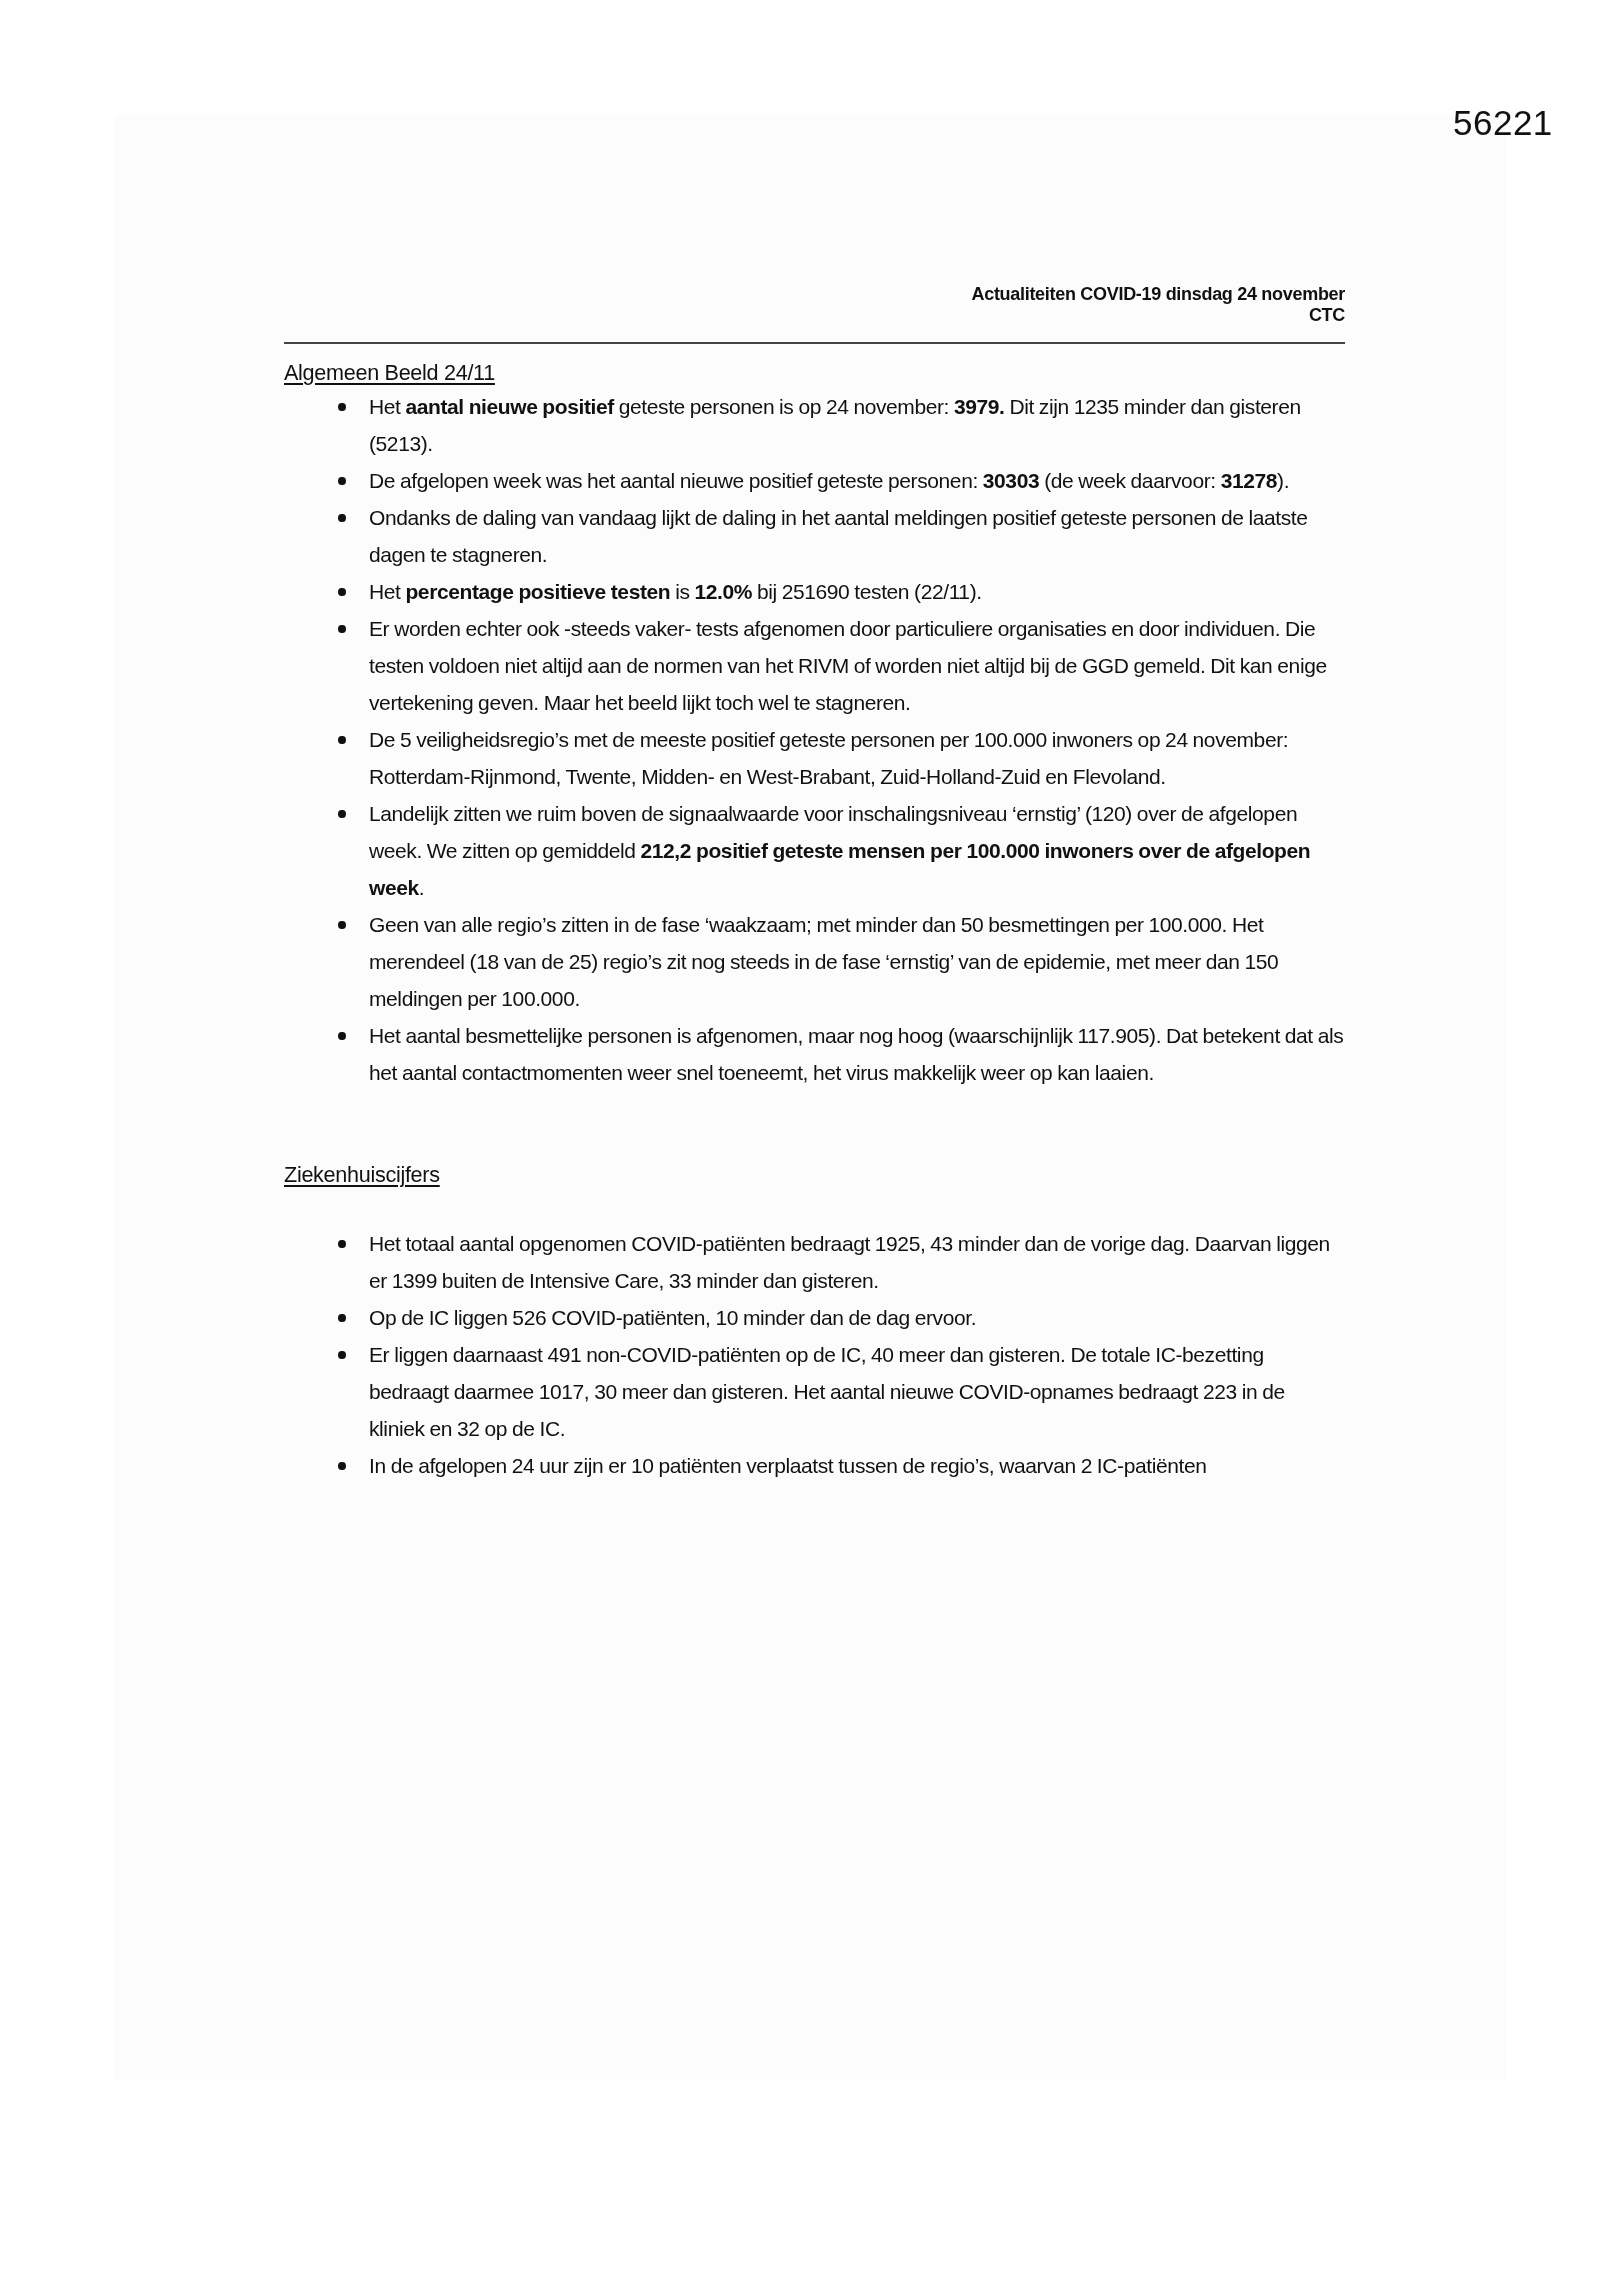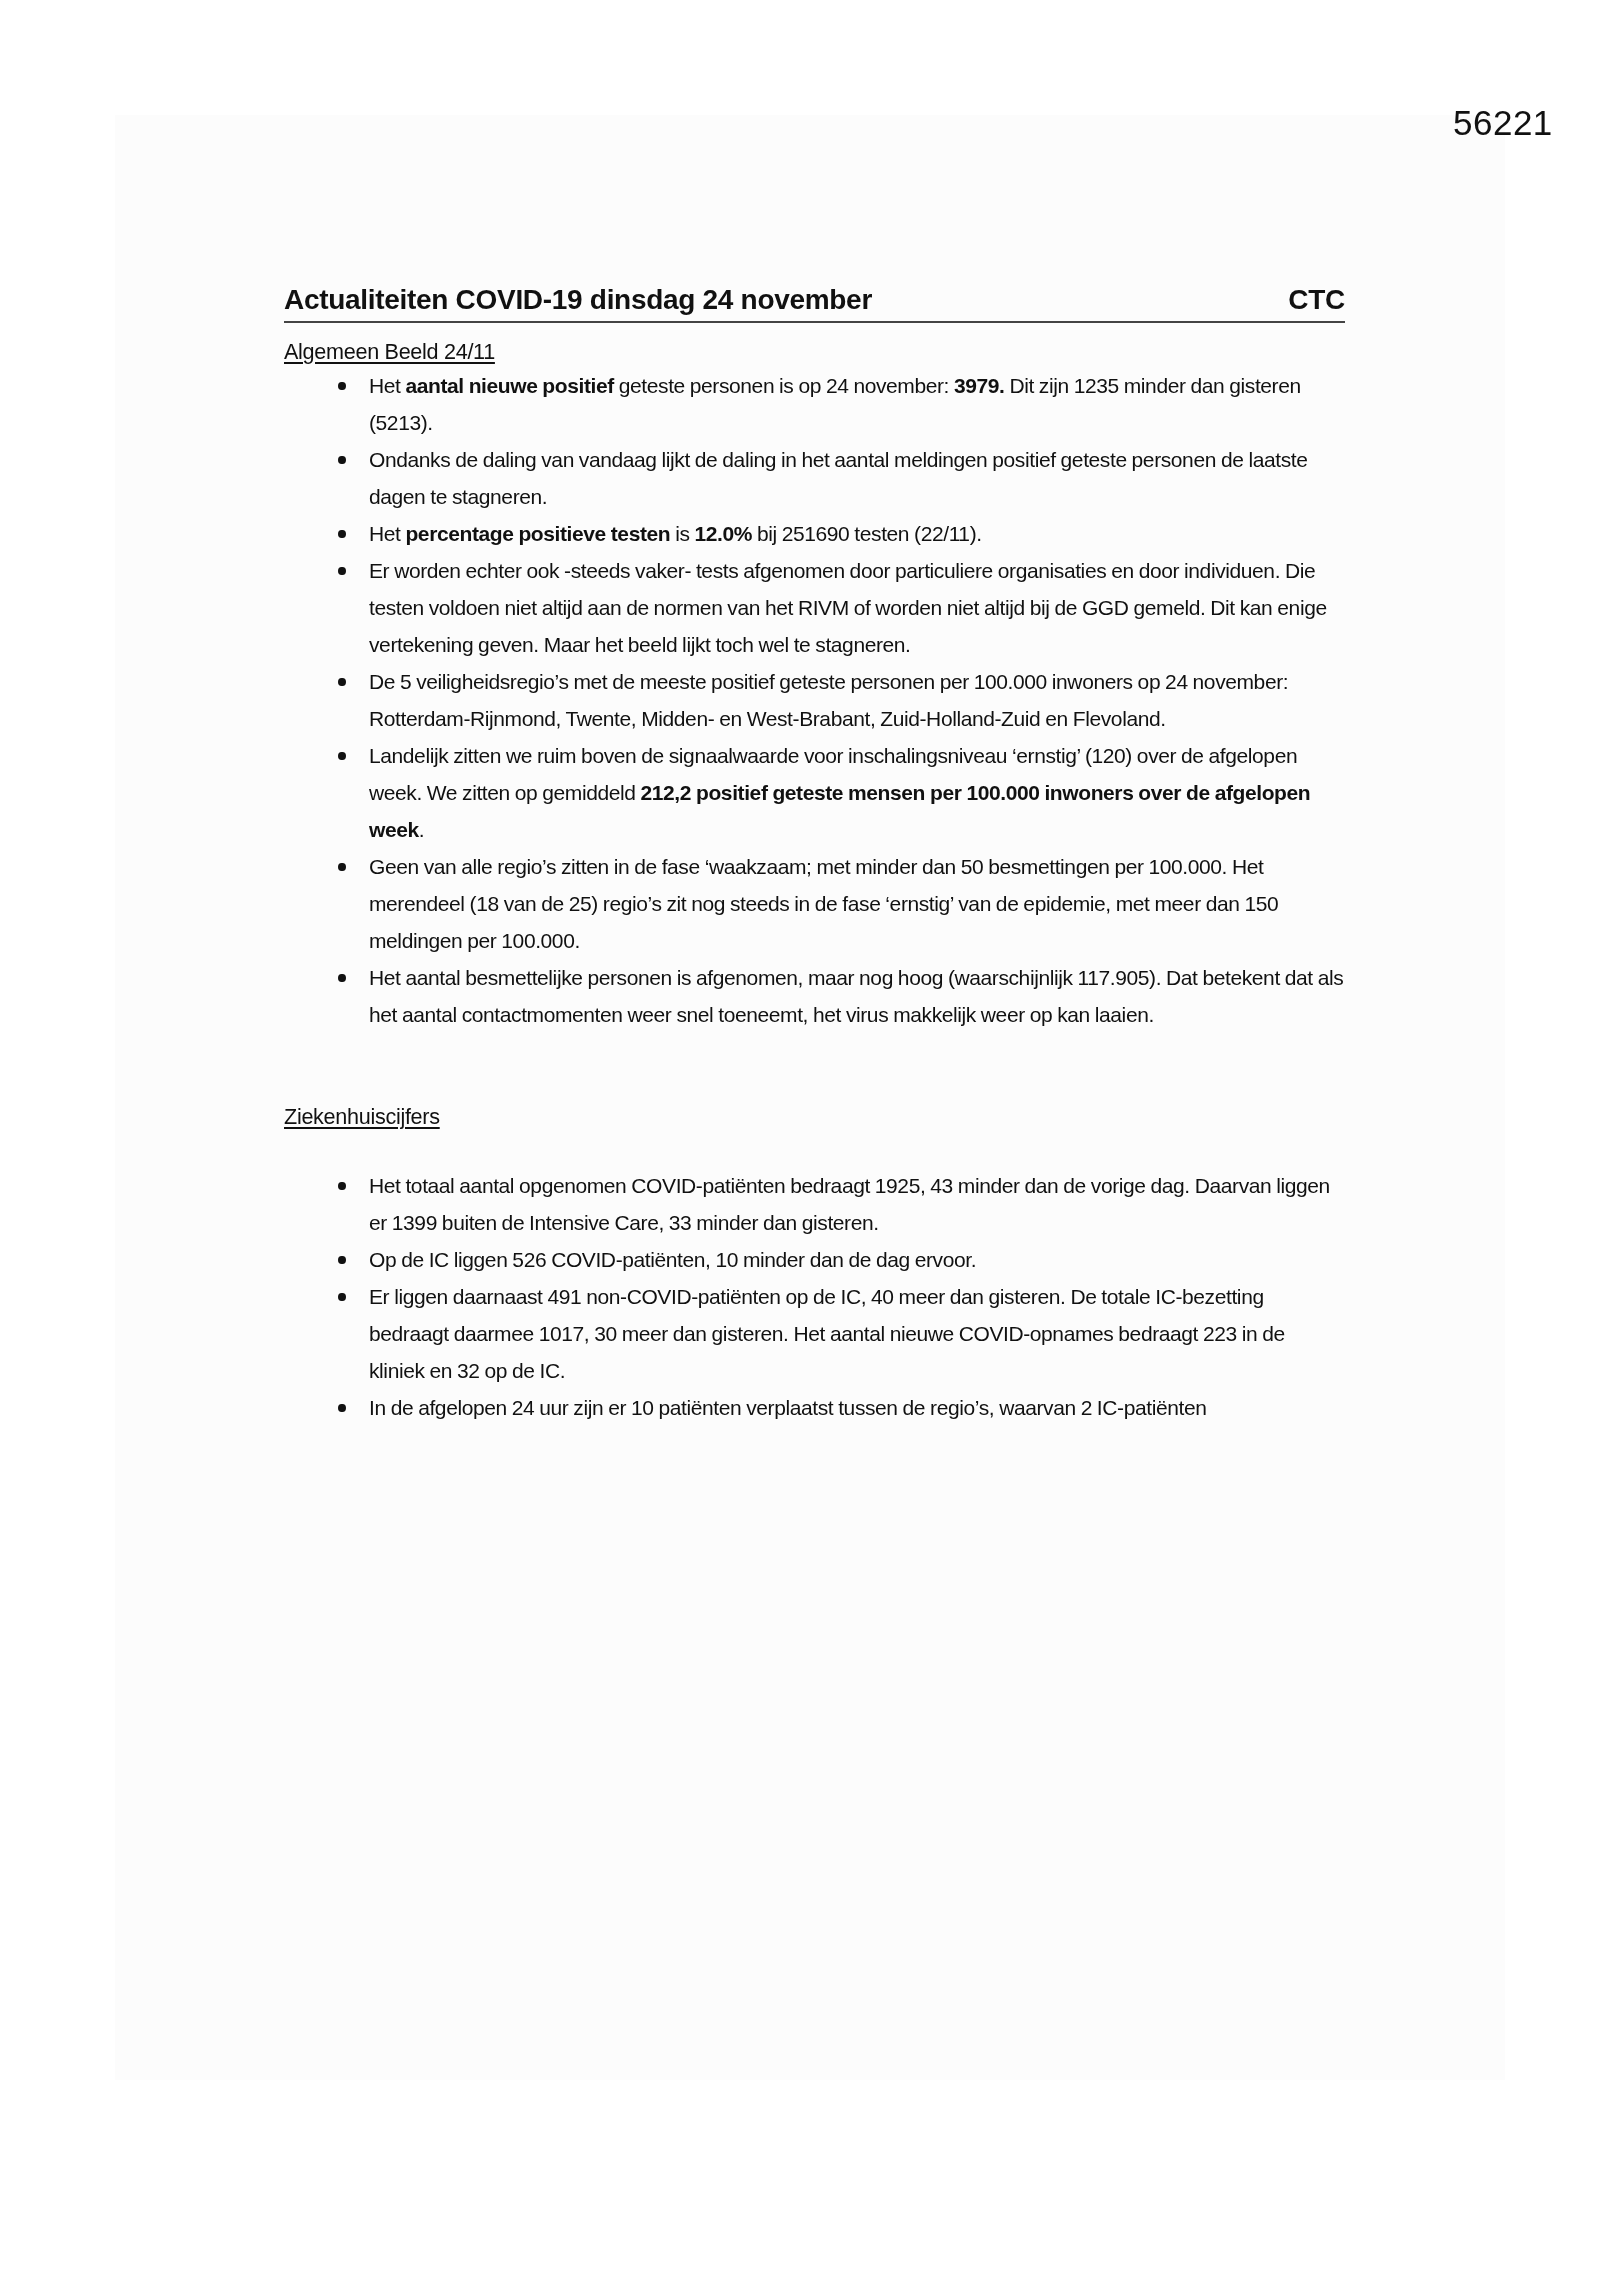--- a/index.html
+++ b/index.html
@@ -37,24 +37,25 @@
     position: absolute;
     left: 284px;
     top: 284px;
     width: 1061px;
   }
   .header {
     display: flex;
     justify-content: space-between;
     align-items: flex-end;
     font-weight: bold;
-    font-size: 28px;
-    padding-bottom: 5px;
+    font-size: 18px;
+    padding-bottom: 16px;
     border-bottom: 2px solid #444;
     letter-spacing: -0.3px;
+    flex-direction: column;
   }
   .section-title {
     font-size: 21.6px;
     text-decoration: underline;
     text-underline-offset: 2.9px;
     margin-top: 16px;
     letter-spacing: -0.3px;
   }
   .section-title.second {
     margin-top: 71px;
@@ -96,20 +97,21 @@
 
 <div class="page">
   <div class="header">
     <span>Actualiteiten COVID-19 dinsdag 24 november</span>
     <span>CTC</span>
   </div>
 
   <div class="section-title">Algemeen Beeld 24/11</div>
   <ul class="bullets">
       <li><span>Het </span><b>aantal nieuwe positief</b><span> geteste personen is op 24 november: </span><b>3979.</b><span> Dit zijn 1235 minder dan gisteren (5213).</span></li>
+      <li><span>De afgelopen week was het aantal nieuwe positief geteste personen: </span><b>30303</b><span> (de week daarvoor: </span><b>31278</b><span>).</span></li>
       <li><span>Ondanks de daling van vandaag lijkt de daling in het aantal meldingen positief geteste personen de laatste dagen te stagneren.</span></li>
       <li><span>Het </span><b>percentage positieve testen</b><span> is </span><b>12.0%</b><span> bij 251690 testen (22/11).</span></li>
       <li><span>Er worden echter ook -steeds vaker- tests afgenomen door particuliere organisaties en door individuen. Die testen voldoen niet altijd aan de normen van het RIVM of worden niet altijd bij de GGD gemeld. Dit kan enige vertekening geven. Maar het beeld lijkt toch wel te stagneren.</span></li>
       <li><span>De 5 veiligheidsregio’s met de meeste positief geteste personen per 100.000 inwoners op 24 november: Rotterdam-Rijnmond, Twente, Midden- en West-Brabant, Zuid-Holland-Zuid en Flevoland.</span></li>
       <li><span>Landelijk zitten we ruim boven de signaalwaarde voor inschalingsniveau ‘ernstig’ (120) over de afgelopen week. We zitten op gemiddeld </span><b>212,2 positief geteste mensen per 100.000 inwoners over de afgelopen week</b><span>.</span></li>
       <li><span>Geen van alle regio’s zitten in de fase ‘waakzaam; met minder dan 50 besmettingen per 100.000. Het merendeel (18 van de 25) regio’s zit nog steeds in de fase ‘ernstig’ van de epidemie, met meer dan 150 meldingen per 100.000.</span></li>
       <li><span>Het aantal besmettelijke personen is afgenomen, maar nog hoog (waarschijnlijk 117.905). Dat betekent dat als het aantal contactmomenten weer snel toeneemt, het virus makkelijk weer op kan laaien.</span></li>
     </ul>
 
   <div class="section-title second">Ziekenhuiscijfers</div>

